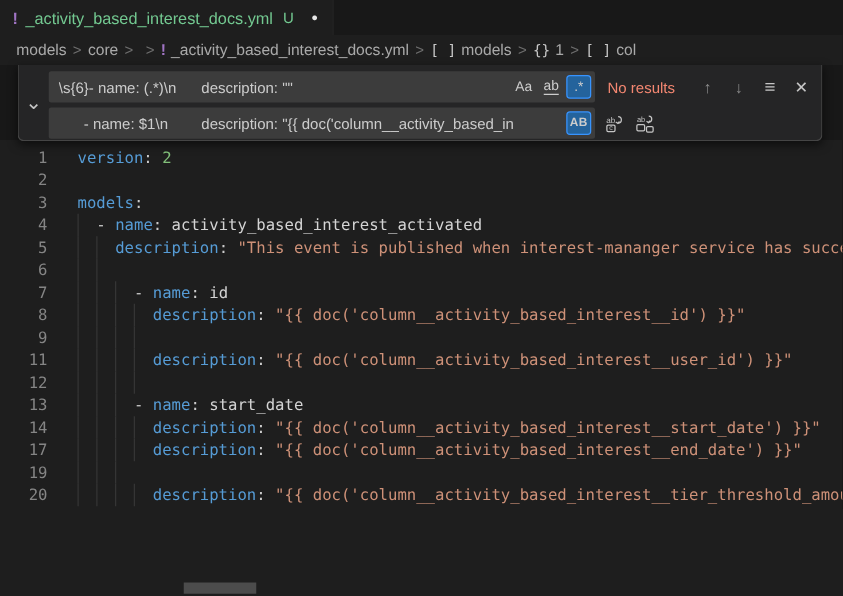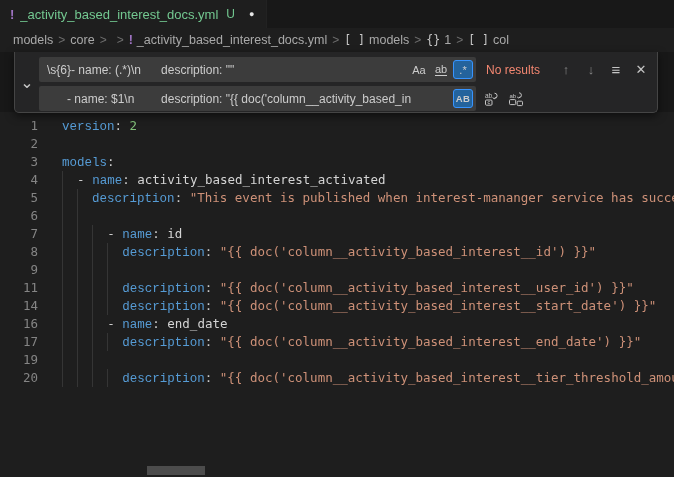--- a/index.html
+++ b/index.html
@@ -47,21 +47,21 @@
   .fw-sel{font-size:15px;}
 
   
   .editor{position:absolute;left:0;top:112px;width:674px;height:365px;background:#1e1e1e;
        overflow:hidden;padding-top:5px;box-sizing:border-box;cursor:text;}
   .line{position:relative;height:18px;line-height:18px;white-space:pre;
        font-family:"DejaVu Sans Mono",monospace;font-size:12.5px;}
   .ln{position:absolute;left:0;top:0;width:38px;text-align:right;color:#858585;}
   .code{margin-left:62px;color:#d4d4d4;}
   .guide{position:absolute;top:0;bottom:0;width:1px;background:#353535;}
-  .tk-k{color:#569cd6;font-family:Liberation Mono, monospace;}     
+  .tk-k{color:#569cd6;}     
   .tk-p{color:#cccccc;}     
   .tk-d{color:#cccccc;}     
   .tk-x{color:#d4d4d4;}     
   .tk-s{color:#ce9178;}     
   .tk-m{color:#82c07a;}     
 
   .hscrollbar{position:absolute;left:147px;top:466px;width:58px;height:9px;
        background:rgba(121,121,121,.5);cursor:pointer;}
 </style>
 </head>
@@ -159,19 +159,20 @@
     <div class="line"><span class="ln">1</span><span class="code"><span class="tk-k">version</span><span class="tk-p">: </span><span class="tk-m">2</span></span></div>
     <div class="line"><span class="ln">2</span><span class="code"></span></div>
     <div class="line"><span class="ln">3</span><span class="code"><span class="tk-k">models</span><span class="tk-p">:</span></span></div>
     <div class="line"><span class="guide" style="left: 62px;"></span><span class="ln">4</span><span class="code"><span class="tk-p">  </span><span class="tk-d">- </span><span class="tk-k">name</span><span class="tk-p">: </span><span class="tk-x">activity_based_interest_activated</span></span></div>
     <div class="line"><span class="guide" style="left: 62px;"></span><span class="guide" style="left: 77.06px;"></span><span class="ln">5</span><span class="code"><span class="tk-p">    </span><span class="tk-k">description</span><span class="tk-p">: </span><span class="tk-s">"This event is published when interest-mananger service has successf</span></span></div>
     <div class="line"><span class="guide" style="left: 62px;"></span><span class="guide" style="left: 77.06px;"></span><span class="ln">6</span></div>
     <div class="line"><span class="guide" style="left: 62px;"></span><span class="guide" style="left: 77.06px;"></span><span class="guide" style="left: 92.12px;"></span><span class="ln">7</span><span class="code"><span class="tk-p">      </span><span class="tk-d">- </span><span class="tk-k">name</span><span class="tk-p">: </span><span class="tk-x">id</span></span></div>
     <div class="line"><span class="guide" style="left: 62px;"></span><span class="guide" style="left: 77.06px;"></span><span class="guide" style="left: 92.12px;"></span><span class="guide" style="left: 107.18px;"></span><span class="ln">8</span><span class="code"><span class="tk-p">        </span><span class="tk-k">description</span><span class="tk-p">: </span><span class="tk-s">"{{ doc('column__activity_based_interest__id') }}"</span></span></div>
     <div class="line"><span class="guide" style="left: 62px;"></span><span class="guide" style="left: 77.06px;"></span><span class="guide" style="left: 92.12px;"></span><span class="guide" style="left: 107.18px;"></span><span class="ln">9</span><span class="code"></span></div>
     <div class="line"><span class="guide" style="left: 62px;"></span><span class="guide" style="left: 77.06px;"></span><span class="guide" style="left: 92.12px;"></span><span class="guide" style="left: 107.18px;"></span><span class="ln">11</span><span class="code"><span class="tk-p">        </span><span class="tk-k">description</span><span class="tk-p">: </span><span class="tk-s">"{{ doc('column__activity_based_interest__user_id') }}"</span></span></div>
+    <div class="line"><span class="guide" style="left: 62px;"></span><span class="guide" style="left: 77.06px;"></span><span class="guide" style="left: 92.12px;"></span><span class="guide" style="left: 107.18px;"></span><span class="ln">12</span><span class="code"></span></div>
+    <div class="line"><span class="guide" style="left: 62px;"></span><span class="guide" style="left: 77.06px;"></span><span class="guide" style="left: 92.12px;"></span><span class="ln">13</span><span class="code"><span class="tk-p">      </span><span class="tk-d">- </span><span class="tk-k">name</span><span class="tk-p">: </span><span class="tk-x">start_date</span></span></div>
     <div class="line"><span class="guide" style="left: 62px;"></span><span class="guide" style="left: 77.06px;"></span><span class="guide" style="left: 92.12px;"></span><span class="guide" style="left: 107.18px;"></span><span class="ln">14</span><span class="code"><span class="tk-p">        </span><span class="tk-k">description</span><span class="tk-p">: </span><span class="tk-s">"{{ doc('column__activity_based_interest__start_date') }}"</span></span></div>
-    <div class="line"><span class="guide" style="left: 62px;"></span><span class="guide" style="left: 77.06px;"></span><span class="guide" style="left: 92.12px;"></span><span class="ln">16</span><span class="code"><span class="tk-p">      </span><span class="tk-d">- </span><span class="tk-k">name</span><span class="tk-p">: </span><span class="tk-x">end_date</span></span></div>
     <div class="line"><span class="guide" style="left: 62px;"></span><span class="guide" style="left: 77.06px;"></span><span class="guide" style="left: 92.12px;"></span><span class="guide" style="left: 107.18px;"></span><span class="ln">17</span><span class="code"><span class="tk-p">        </span><span class="tk-k">description</span><span class="tk-p">: </span><span class="tk-s">"{{ doc('column__activity_based_interest__end_date') }}"</span></span></div>
     <div class="line"><span class="guide" style="left: 62px;"></span><span class="guide" style="left: 77.06px;"></span><span class="guide" style="left: 92.12px;"></span><span class="ln">19</span></div>
     <div class="line"><span class="guide" style="left: 62px;"></span><span class="guide" style="left: 77.06px;"></span><span class="guide" style="left: 92.12px;"></span><span class="guide" style="left: 107.18px;"></span><span class="ln">20</span><span class="code"><span class="tk-p">        </span><span class="tk-k">description</span><span class="tk-p">: </span><span class="tk-s">"{{ doc('column__activity_based_interest__tier_threshold_amount</span></span></div>
   </div>
 <div class="hscrollbar"></div>
 
 </body></html>

